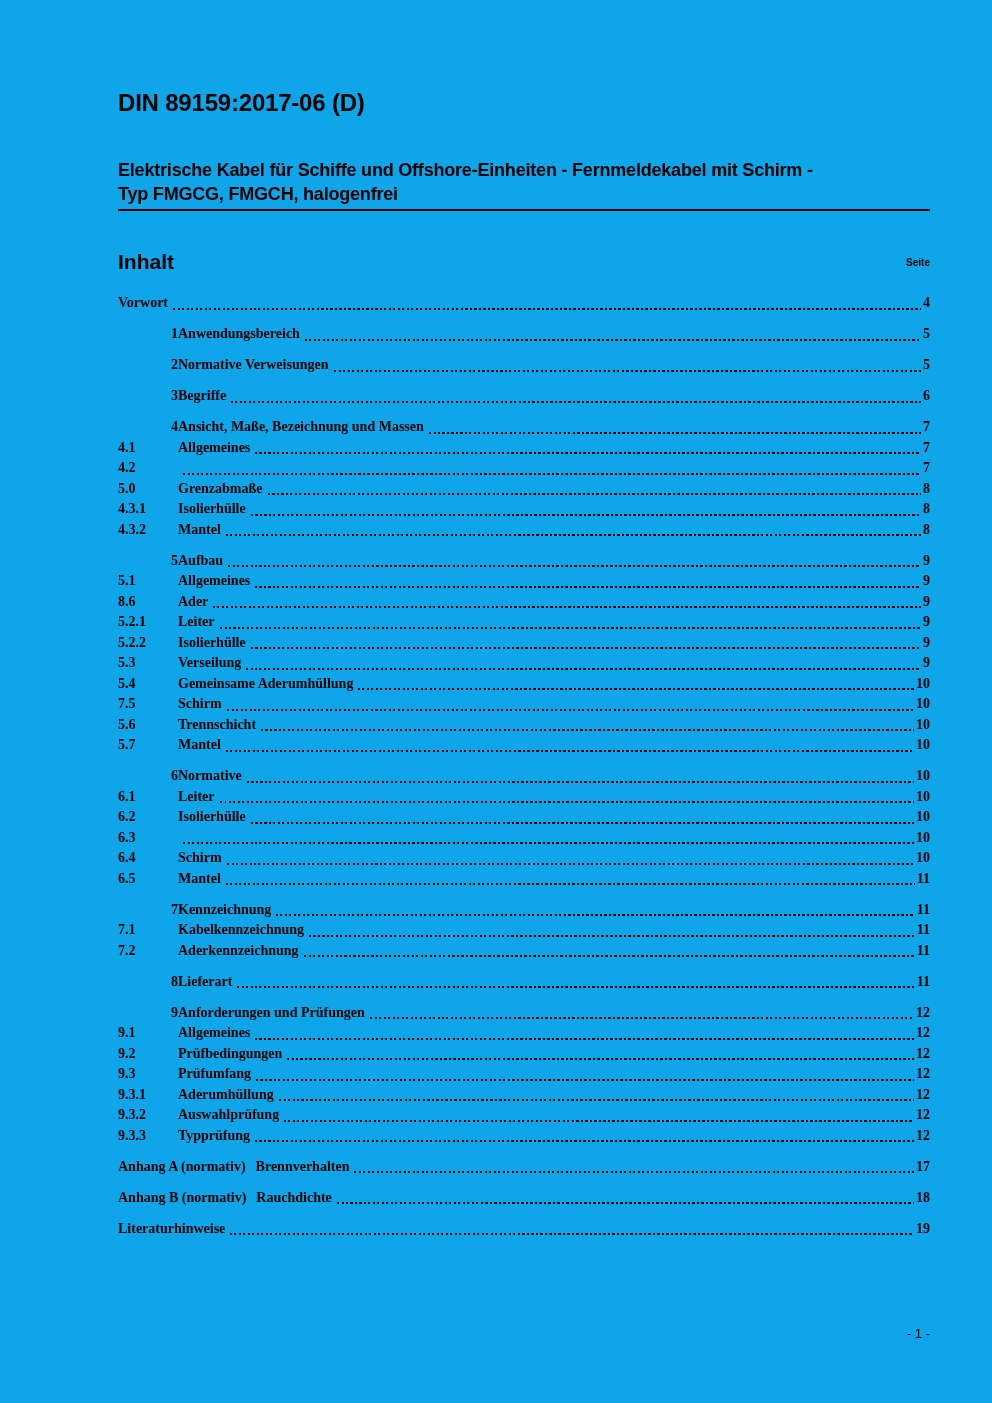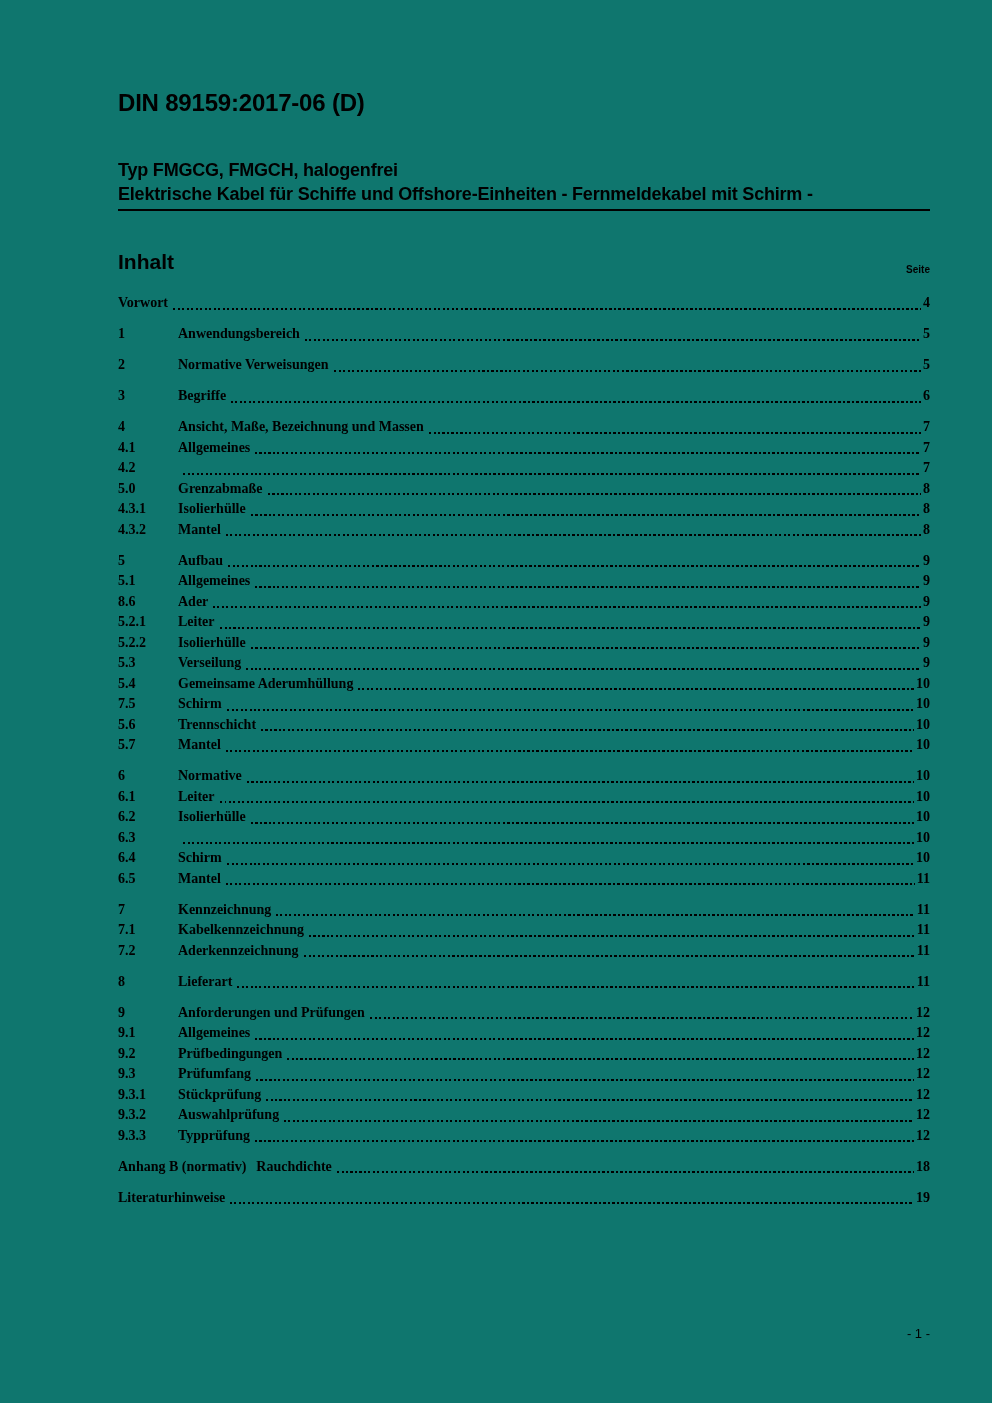--- a/index.html
+++ b/index.html
@@ -5,21 +5,21 @@
   * { box-sizing: border-box; }
   html, body { margin: 0; padding: 0; }
   body {
     width: 992px; height: 1403px;
     background: #ffffff; color: #000000;
     font-family: "Liberation Sans", sans-serif;
   }
   .page {
     position: relative;
     width: 992px; height: 1403px;
-    background: #0f766e;
+    background: #0ea5e9;
     overflow: hidden;
   }
   .content {
     padding: 0 62px 0 118px;
   }
   .doc-title {
     padding-top: 88px;
     font-size: 24px;
     font-weight: bold;
     line-height: 30px;
@@ -34,21 +34,21 @@
   }
   .doc-subtitle .line { display: block; }
   .rule {
     border: none;
     border-top: 2px solid #000000;
     margin: 3px 0 0 0;
   }
   .inhalt-row {
     display: flex;
     justify-content: space-between;
-    align-items: flex-end;
+    align-items: center;
     margin-top: 38px;
   }
   .inhalt-heading {
     font-size: 21px;
     font-weight: bold;
     line-height: 26px;
   }
   .seite-label {
     font-size: 10px;
     font-weight: bold;
@@ -59,21 +59,21 @@
     font-weight: bold;
     font-size: 14px;
   }
   .toc-row {
     display: flex;
     align-items: baseline;
     line-height: 20.5px;
     height: 20.5px;
     white-space: nowrap;
   }
-  .toc-row.group-start { margin-top: 10.5px; }
+  .toc-row.group-start { margin-top: 10.5px; text-align: right; }
   .toc-num { flex: 0 0 60px; }
   .toc-label sup { font-size: 10px; }
   .toc-label2 { margin-left: 10px; }
   .leader {
     flex: 1 1 auto;
     min-width: 16px;
     height: 2px;
     align-self: flex-end;
     margin: 0 2px 4px 5px;
     background-image: repeating-linear-gradient(to right, #000 0 2px, transparent 2px 4.5px);
@@ -88,22 +88,22 @@
   }
 </style>
 </head>
 <body>
 
 <div class="page">
   <div class="content">
     <div class="doc-title">DIN 89159:2017-06 (D)</div>
 
     <div class="doc-subtitle">
+      <span class="line">Elektrische Kabel für Schiffe und Offshore-Einheiten - Fernmeldekabel mit Schirm -</span>
       <span class="line">Typ FMGCG, FMGCH, halogenfrei</span>
-      <span class="line">Elektrische Kabel für Schiffe und Offshore-Einheiten - Fernmeldekabel mit Schirm -</span>
     </div>
 
     <hr class="rule">
 
     <div class="inhalt-row">
       <span class="inhalt-heading">Inhalt</span>
       <span class="seite-label">Seite</span>
     </div>
 
     <div class="toc-list">
@@ -303,37 +303,43 @@
           <span class="toc-page">12</span>
         </div>
         <div class="toc-row">
           <span class="toc-num">9.3</span>
           <span class="toc-label">Prüfumfang</span>
           <span class="leader"></span>
           <span class="toc-page">12</span>
         </div>
         <div class="toc-row">
           <span class="toc-num">9.3.1</span>
-          <span class="toc-label">Stückprüfung</span>
+          <span class="toc-label">Aderumhüllung</span>
           <span class="leader"></span>
           <span class="toc-page">12</span>
         </div>
         <div class="toc-row">
           <span class="toc-num">9.3.2</span>
           <span class="toc-label">Auswahlprüfung</span>
           <span class="leader"></span>
           <span class="toc-page">12</span>
         </div>
         <div class="toc-row">
           <span class="toc-num">9.3.3</span>
           <span class="toc-label">Typprüfung</span>
           <span class="leader"></span>
           <span class="toc-page">12</span>
         </div>
         <div class="toc-row group-start">
+          <span class="toc-label">Anhang A (normativ)</span>
+          <span class="toc-label2">Brennverhalten</span>
+          <span class="leader"></span>
+          <span class="toc-page">17</span>
+        </div>
+        <div class="toc-row group-start">
           <span class="toc-label">Anhang B (normativ)</span>
           <span class="toc-label2">Rauchdichte</span>
           <span class="leader"></span>
           <span class="toc-page">18</span>
         </div>
         <div class="toc-row group-start">
           <span class="toc-label">Literaturhinweise</span>
           <span class="leader"></span>
           <span class="toc-page">19</span>
         </div>

